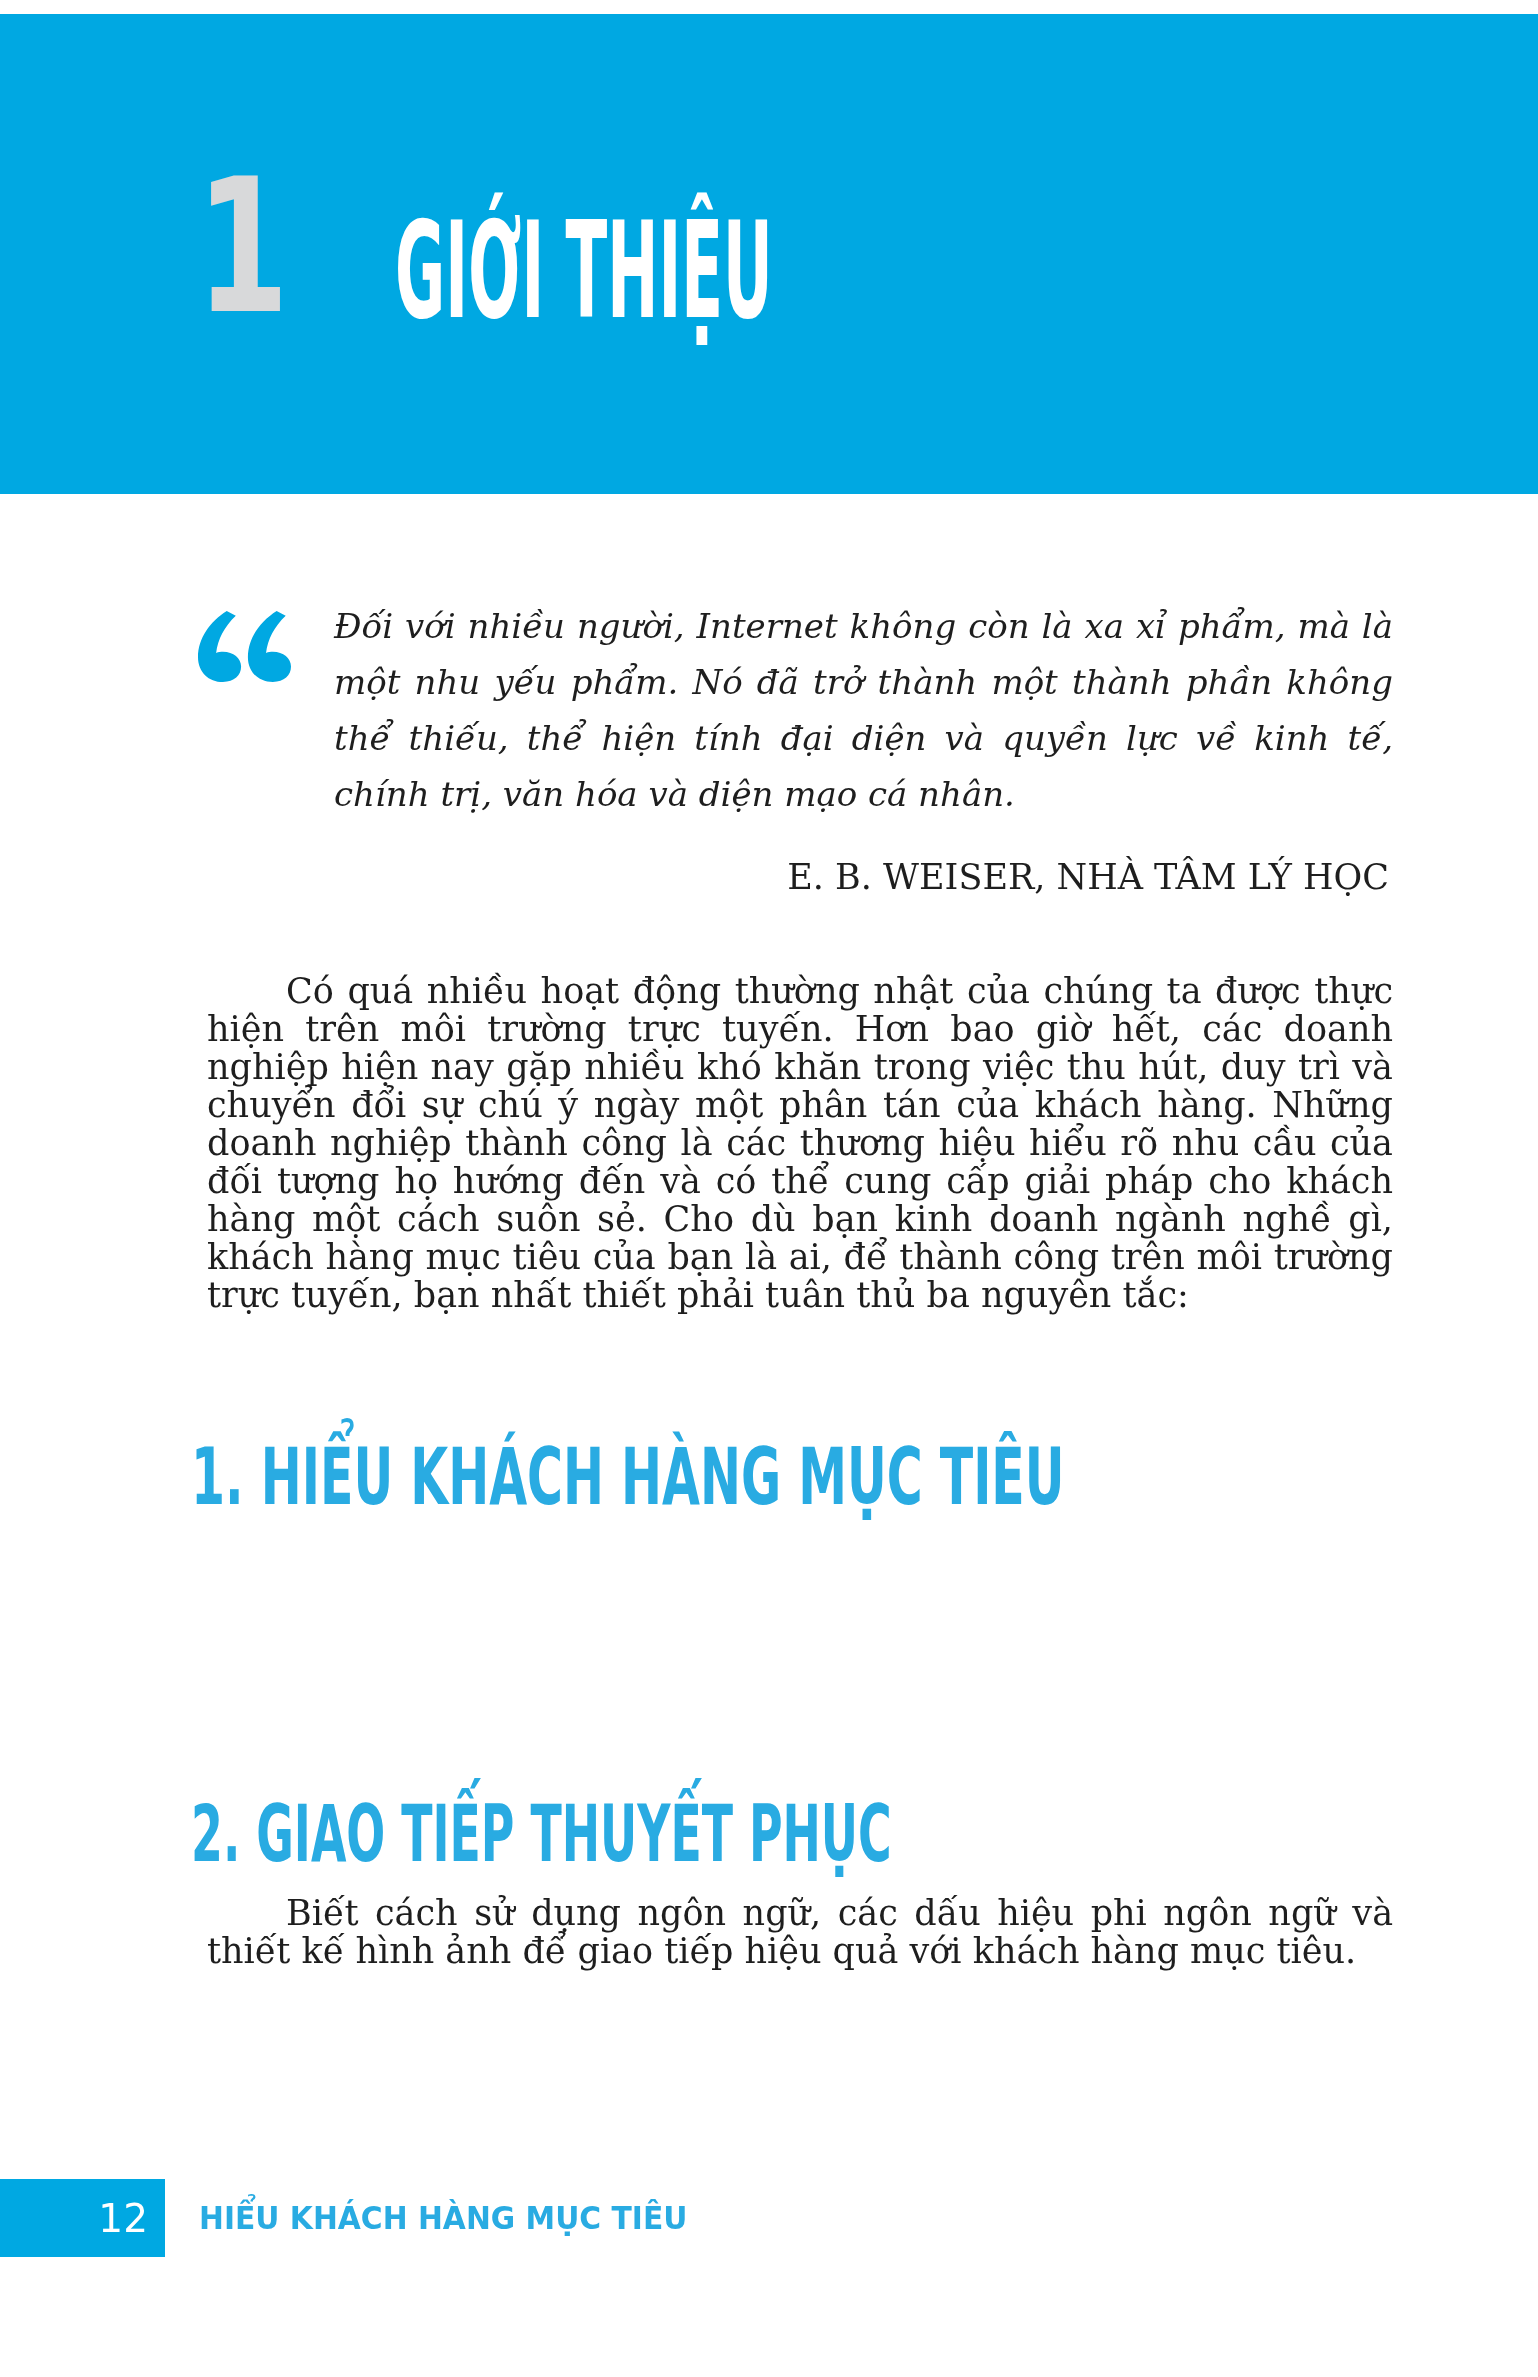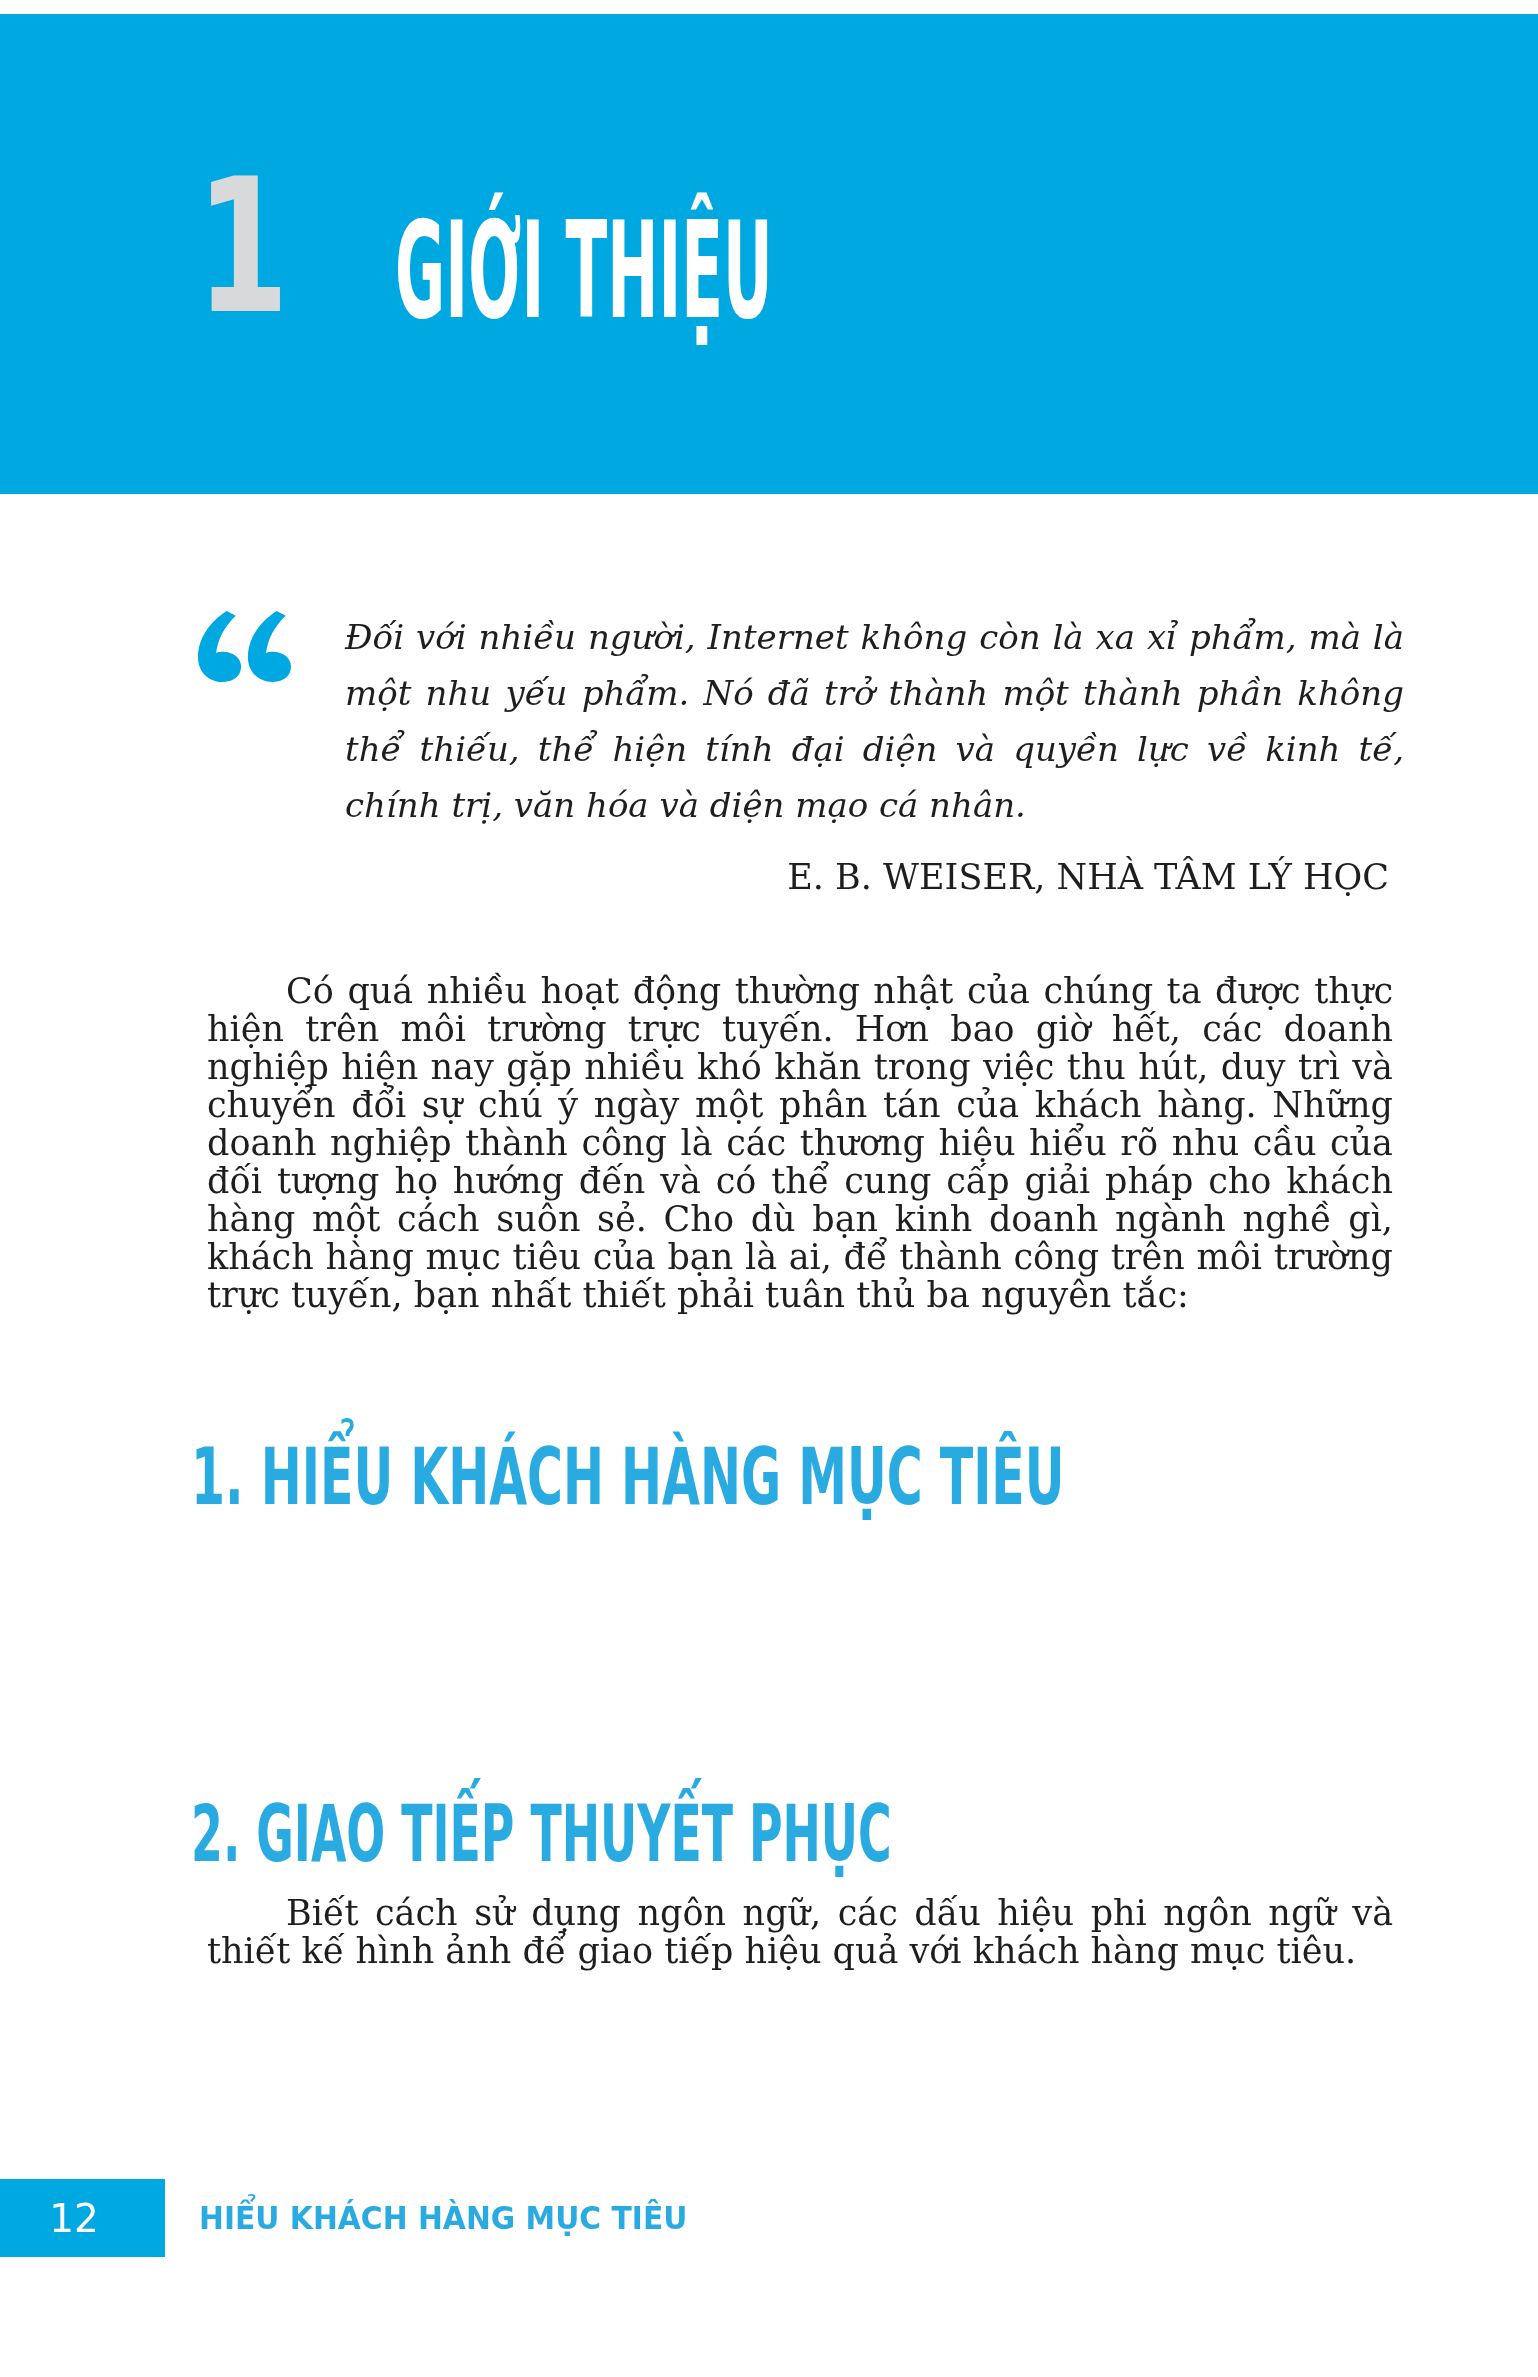--- a/index.html
+++ b/index.html
@@ -36,21 +36,21 @@
     font-family:"DejaVu Sans","Liberation Sans",sans-serif;
     font-weight:bold;font-size:133px;line-height:1;
     color:#FFFFFF;white-space:nowrap;
     transform:scaleX(0.46);transform-origin:0 0;
   }
   
   .quote-mark{
     position:absolute;left:198px;top:611px;
   }
   .quote-text{
-    position:absolute;left:334px;top:598px;width:1059px;margin:11px;
+    position:absolute;left:334px;top:598px;width:1059px;margin:0;
     font-style:italic;font-size:34px;line-height:56px;
     text-align:justify;
   }
   .quote-attrib{
     position:absolute;right:149px;top:856px;
     font-size:35px;line-height:1.2;
     white-space:nowrap;
   }
   
   .body-para{
@@ -68,21 +68,21 @@
     font-weight:bold;font-size:79px;line-height:1;
     color:var(--heading);white-space:nowrap;
     transform-origin:0 0;
   }
   .h1-pos{top:1438px;transform:scaleX(0.62);}
   .h2-pos{top:1795px;transform:scaleX(0.58);}
   
   .pagenum-box{
     position:absolute;left:0;top:2179px;width:165px;height:78px;
     background:var(--accent);
-    display:flex;align-items:center;justify-content:center;
+    display:flex;align-items:center;justify-content:flex-end;
     box-sizing:border-box;padding-right:17px;
   }
   .page-number{
     font-family:"DejaVu Sans","Liberation Sans",sans-serif;
     font-size:39px;color:#FFFFFF;line-height:1;
   }
   .running-title{
     position:absolute;left:199px;top:2179px;height:78px;
     display:flex;align-items:center;
     font-family:"DejaVu Sans","Liberation Sans",sans-serif;

